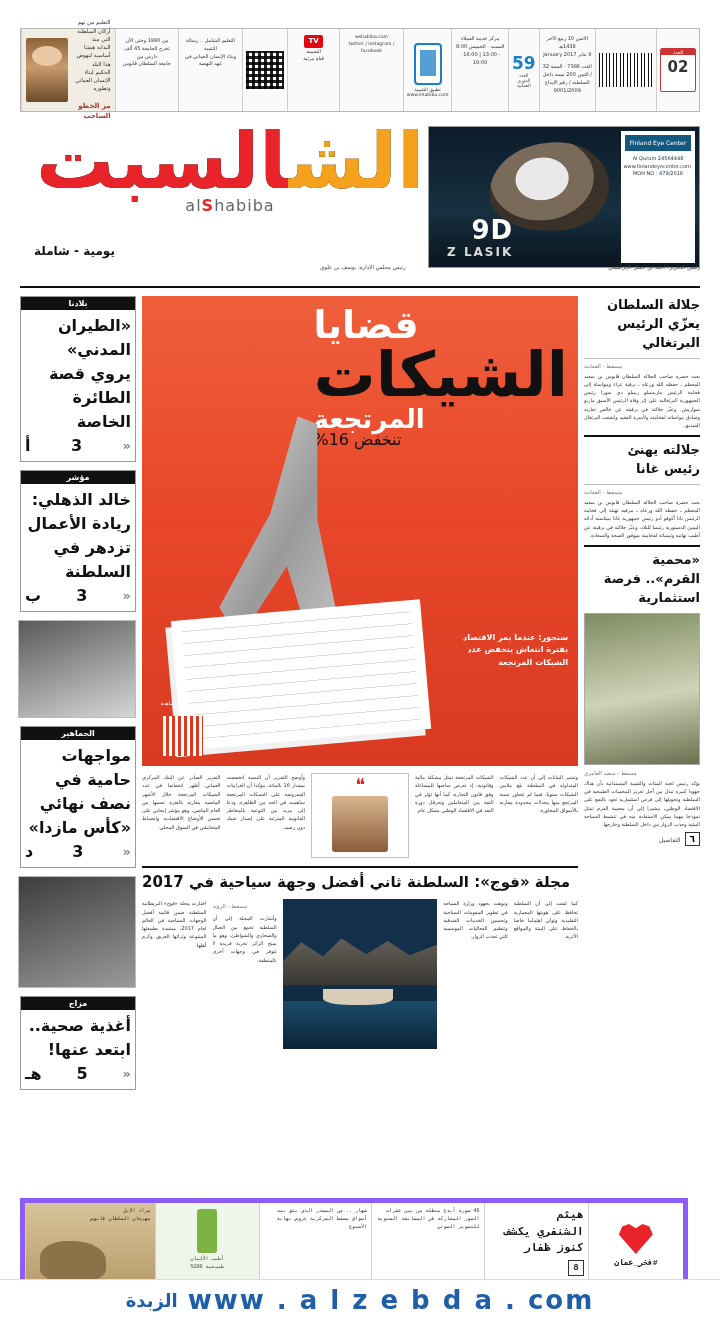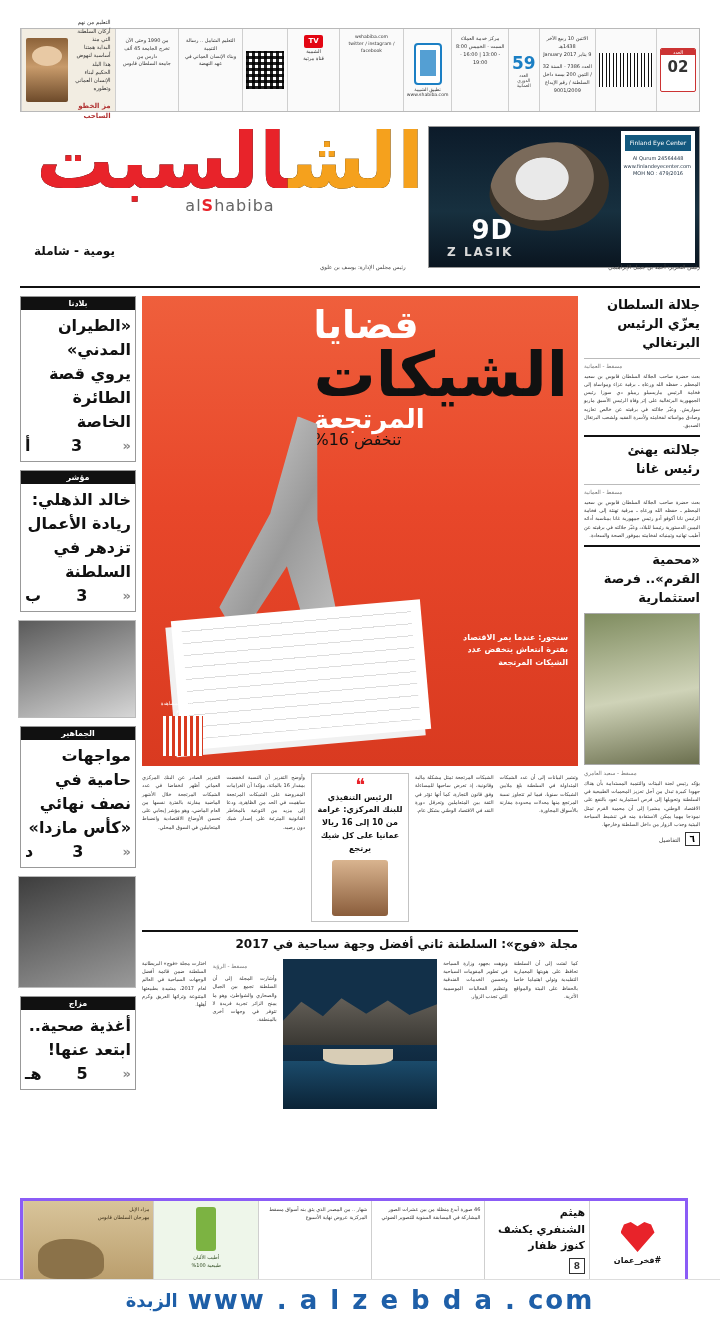--- a/index.html
+++ b/index.html
@@ -90,21 +90,21 @@
   .mast-credits{position:absolute;right:0;left:300px;top:146px;display:flex;justify-content:space-between;font-size:5.5px;color:#444;}
 
   
   .col-left{position:absolute;right:20px;top:296px;width:116px;}
   .col-right{position:absolute;left:20px;top:296px;width:116px;}
   .center{position:absolute;right:142px;left:142px;top:296px;}
 
   .rule{border-top:2px solid #111;margin:6px 0 4px;}
   .thin{border-top:1px solid #bbb;margin:5px 0 4px;}
   .hl{font-size:13px;font-weight:bold;line-height:1.45;color:#111;text-align:right;}
-  .hl-c{font-size:12px;font-weight:bold;line-height:1.45;color:#111;text-align:right;}
+  .hl-c{font-size:15px;font-weight:bold;line-height:1.45;color:#111;text-align:left;}
   .byline{font-size:5.5px;color:#777;text-align:left;margin:3px 0;}
   .body{font-size:5px;line-height:1.65;color:#333;text-align:justify;}
   .photo{background:#b9c2ad;border:1px solid #aaa;}
 
   
   .lead-img{
     position:relative;width:100%;height:470px;overflow:hidden;
     background:linear-gradient(180deg,#ef5f3c,#e8472a 45%,#d93a20);
   }
   .lead-img .ttl{
@@ -150,21 +150,21 @@
 
   .sidebox{border:1px solid #999;}
   .sidebox .hd{background:#111;color:#fff;font-size:8px;font-weight:bold;text-align:center;padding:2px 0;}
   .sidebox .bd{padding:4px;}
   .side-ttl{font-size:16px;font-weight:bold;line-height:1.5;text-align:right;color:#111;}
   .pagenum{display:flex;align-items:center;justify-content:space-between;font-size:16px;font-weight:bold;color:#111;padding:2px 0;}
   .pagenum .chev{color:#888;font-size:13px;}
   .side-photo{width:100%;height:96px;background:linear-gradient(160deg,#5a5a5a,#d6d6d6);border:1px solid #bbb;}
 
   
-  .adstrip{position:absolute;left:20px;right:32px;top:1198px;height:88px;border:3px solid #8b5cf6;display:flex;flex-direction:row-reverse;}
+  .adstrip{position:absolute;left:20px;right:32px;top:1198px;height:88px;border:5px solid #8b5cf6;display:flex;flex-direction:row-reverse;font-family:Liberation Mono, monospace;}
   .adstrip .cell{border-left:1px solid #cfcfcf;box-sizing:border-box;padding:4px;font-size:5px;line-height:1.6;color:#333;text-align:right;}
   .adstrip .camel{width:150px;background:linear-gradient(180deg,#d8c49a,#b79a68);position:relative;}
   .adstrip .camel:after{content:"";position:absolute;left:14px;bottom:10px;width:66px;height:40px;background:#8b7249;border-radius:40% 50% 30% 30%;}
   .adstrip .greenpack{width:120px;background:#eef6ea;text-align:center;}
   .adstrip .greenpack .bottle{width:20px;height:44px;margin:2px auto;background:#7cb342;border-radius:3px;}
   .heartlogo{width:110px;background:#fff;display:flex;flex-direction:column;align-items:center;justify-content:center;}
   .heartlogo .h{width:34px;height:30px;background:#e8232a;clip-path:polygon(50% 100%,0 35%,10% 8%,30% 0,50% 14%,70% 0,90% 8%,100% 35%);}
   .heartlogo .t{font-size:8px;font-weight:bold;color:#111;margin-top:3px;}
 
   
@@ -306,21 +306,20 @@
         <div class="q"></div>
       </div>
     </div>
 
     <div style="display:flex;gap:6px;margin-top:7px;">
       <div style="flex:1" class="body">وتشير البيانات إلى أن عدد الشيكات المتداولة في السلطنة بلغ ملايين الشيكات سنويا، فيما لم تتجاوز نسبة المرتجع منها معدلات محدودة مقارنة بالأسواق المجاورة.</div>
       <div style="flex:1" class="body">الشيكات المرتجعة تمثل مشكلة مالية وقانونية، إذ تعرض ساحبها للمساءلة وفق قانون التجارة، كما أنها تؤثر في الثقة بين المتعاملين وتعرقل دورة النقد في الاقتصاد الوطني بشكل عام.</div>
       <div style="flex:1.25">
         <div class="quotebox">
           <div class="qm">❝</div>
-          <div class="qt">الرئيس التنفيذي للبنك المركزي: غرامة من 10 إلى 16 ريالا عمانيا على كل شيك يرتجع</div>
           <div class="ph"></div>
         </div>
       </div>
       <div style="flex:1" class="body">وأوضح التقرير أن النسبة انخفضت بمقدار 16 بالمائة، مؤكدا أن الغرامات المفروضة على الشيكات المرتجعة ساهمت في الحد من الظاهرة، ودعا إلى مزيد من التوعية بالمخاطر القانونية المترتبة على إصدار شيك دون رصيد.</div>
       <div style="flex:1" class="body">التقرير الصادر عن البنك المركزي العماني أظهر انخفاضا في عدد الشيكات المرتجعة خلال الأشهر الماضية مقارنة بالفترة نفسها من العام الماضي، وهو مؤشر إيجابي على تحسن الأوضاع الاقتصادية وانضباط المتعاملين في السوق المحلي.</div>
     </div>
 
     <div class="rule" style="margin-top:8px"></div>
     <div class="hl-c">مجلة «فوج»: السلطنة ثاني أفضل وجهة سياحية في 2017</div>
     <div style="display:flex;gap:6px;margin-top:6px;">

